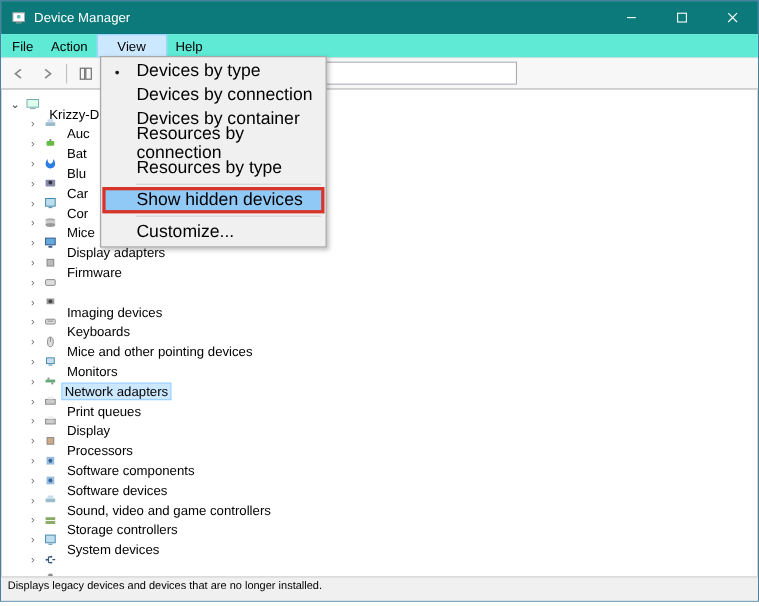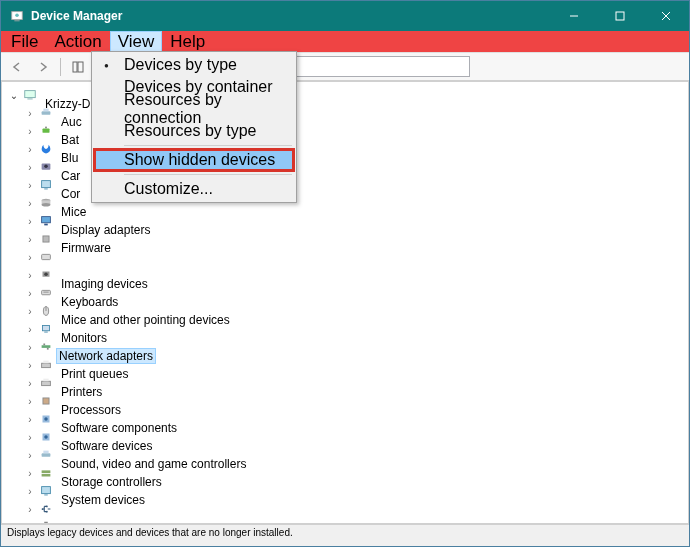--- a/index.html
+++ b/index.html
@@ -2,27 +2,27 @@
 <html><head>
   <meta charset="utf-8">
   <style>
     * { box-sizing: border-box; margin: 0; padding: 0; font-family: 'Segoe UI', Tahoma, sans-serif; }
     body { width: 690px; height: 551px; background: #fff; overflow: hidden; position: relative; }
     
     .window { width: 690px; height: 547px; border: 1px solid #4a7fa0; display: flex; flex-direction: column; background: #fff; }
     
     .titlebar { height: 30px; background: #0c7a7a; display: flex; align-items: center; color: #fff; padding-left: 8px; }
     .titlebar-icon { width: 16px; height: 16px; margin-right: 6px; display: inline-flex; align-items: center; justify-content: center; }
-    .titlebar-title { font-size: 12px; flex: 1; font-weight: bold; }
+    .titlebar-title { font-size: 12px; flex: 1; }
     .titlebar-buttons { display: flex; }
     .titlebar-btn { width: 46px; height: 30px; display: flex; align-items: center; justify-content: center; color: #fff; }
     
-    .menubar { height: 22px; background: #ef4444; display: flex; align-items: stretch; font-size: 17px; border-bottom: 1px solid #e0e0e0; padding: 0 2px; }
+    .menubar { height: 22px; background: #5eead4; display: flex; align-items: stretch; font-size: 12px; border-bottom: 1px solid #e0e0e0; padding: 0 2px; }
     .menu-item { padding: 0 8px; display: flex; align-items: center; cursor: default; }
-    .menu-item.active { background: #cce8ff; border: 1px solid #99d1ff; padding: 0 7px; }
+    .menu-item.active { background: #cce8ff; border: 1px solid #99d1ff; padding: 0 18px; }
     
     .toolbar { height: 28px; background: #f7f7f7; border-bottom: 1px solid #d0d0d0; display: flex; align-items: center; padding: 0 4px; gap: 2px; }
     .tool-sep { width: 1px; height: 18px; background: #c0c0c0; margin: 0 3px; }
     .tool-btn { width: 24px; height: 22px; display: flex; align-items: center; justify-content: center; border: 1px solid transparent; }
     .tool-input { flex: 1; max-width: 340px; height: 21px; border: 1px solid #abadb3; background: #fff; margin-left: 3px; padding: 0 4px; font-size: 12px; }
     
     .content { flex: 1; display: flex; overflow: hidden; border: 1px solid #d0d0d0; margin: 0; }
     .tree { flex: 1; overflow-y: auto; font-size: 12px; padding: 4px 0; background: #fff; position: relative; }
     
     .tree-node { display: flex; align-items: center; height: 18px; padding-left: 6px; white-space: nowrap; }
@@ -274,21 +274,21 @@
             <span class="label-span">Print queues</span>
           </div>
           <div class="tree-node level1">
             <span class="expander">›</span>
             <span class="device-icon">
               <svg class="ico-svg" viewBox="0 0 16 16">
                 <rect x="3" y="6" width="10" height="5" fill="#ccc" stroke="#888"></rect>
                 <rect x="5" y="3" width="6" height="3" fill="#eee"></rect>
               </svg>
             </span>
-            <span class="label-span">Printers</span>
+            <span class="label-span">Display</span>
           </div>
           <div class="tree-node level1">
             <span class="expander">›</span>
             <span class="device-icon">
               <svg class="ico-svg" viewBox="0 0 16 16">
                 <rect x="4" y="4" width="8" height="8" fill="#888"></rect>
                 <rect x="5" y="5" width="6" height="6" fill="#ca8"></rect>
               </svg>
             </span>
             <span class="label-span">Processors</span>
@@ -368,20 +368,21 @@
     </div>
   </div>
 
   <div class="statusbar">
     <span>Displays legacy devices and devices that are no longer installed.</span>
   </div>
 </div>
 
 <div class="dropdown">
   <div class="dropdown-item checked">Devices by type</div>
+  <div class="dropdown-item">Devices by connection</div>
   <div class="dropdown-item">Devices by container</div>
   <div class="dropdown-item">Resources by connection</div>
   <div class="dropdown-item">Resources by type</div>
   <div class="dropdown-sep"></div>
   <div class="dropdown-item highlighted">Show hidden devices</div>
   <div class="dropdown-sep"></div>
   <div class="dropdown-item">Customize...</div>
 </div>
 
 </body></html>

